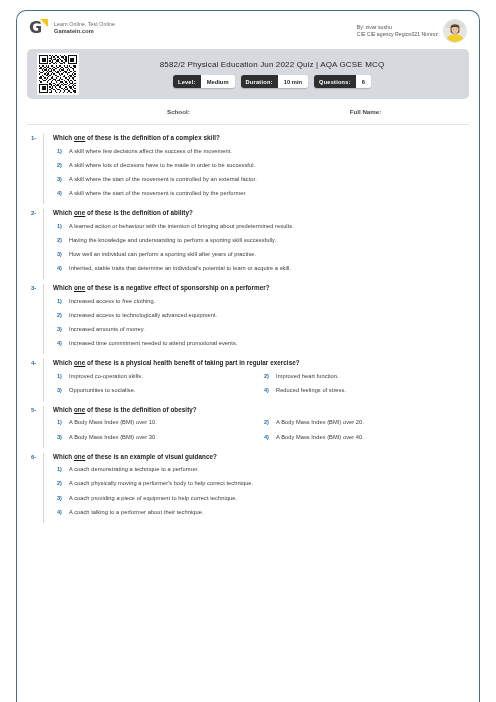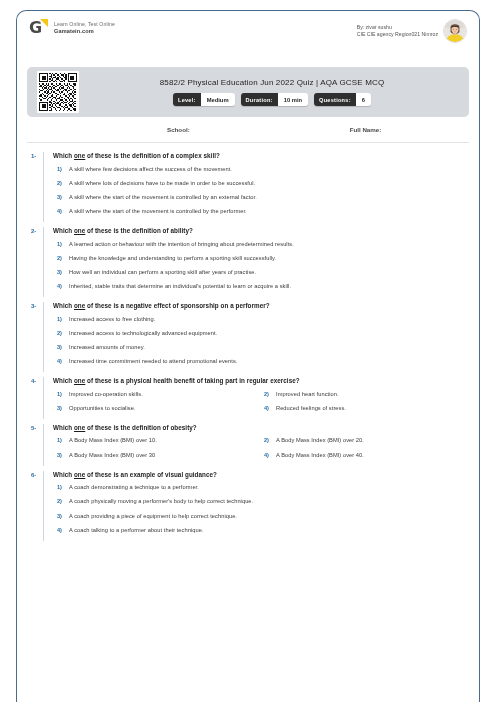--- a/index.html
+++ b/index.html
@@ -97,21 +97,21 @@
   .avatar {
     width: 24px; height: 24px;
     border-radius: 50%;
     overflow: hidden;
     flex: none;
     border: 0.5px solid #ddd;
   }
 
   
   .title-band {
-    margin: 20px 10px 0 10px;
+    margin: 2px 10px 0 10px;
     background: #d6d9dd;
     border-radius: 5px;
     height: 50px;
     position: relative;
     display: flex;
     align-items: center;
   }
   .qr-box {
     position: absolute;
     left: 10px; top: 4px;

